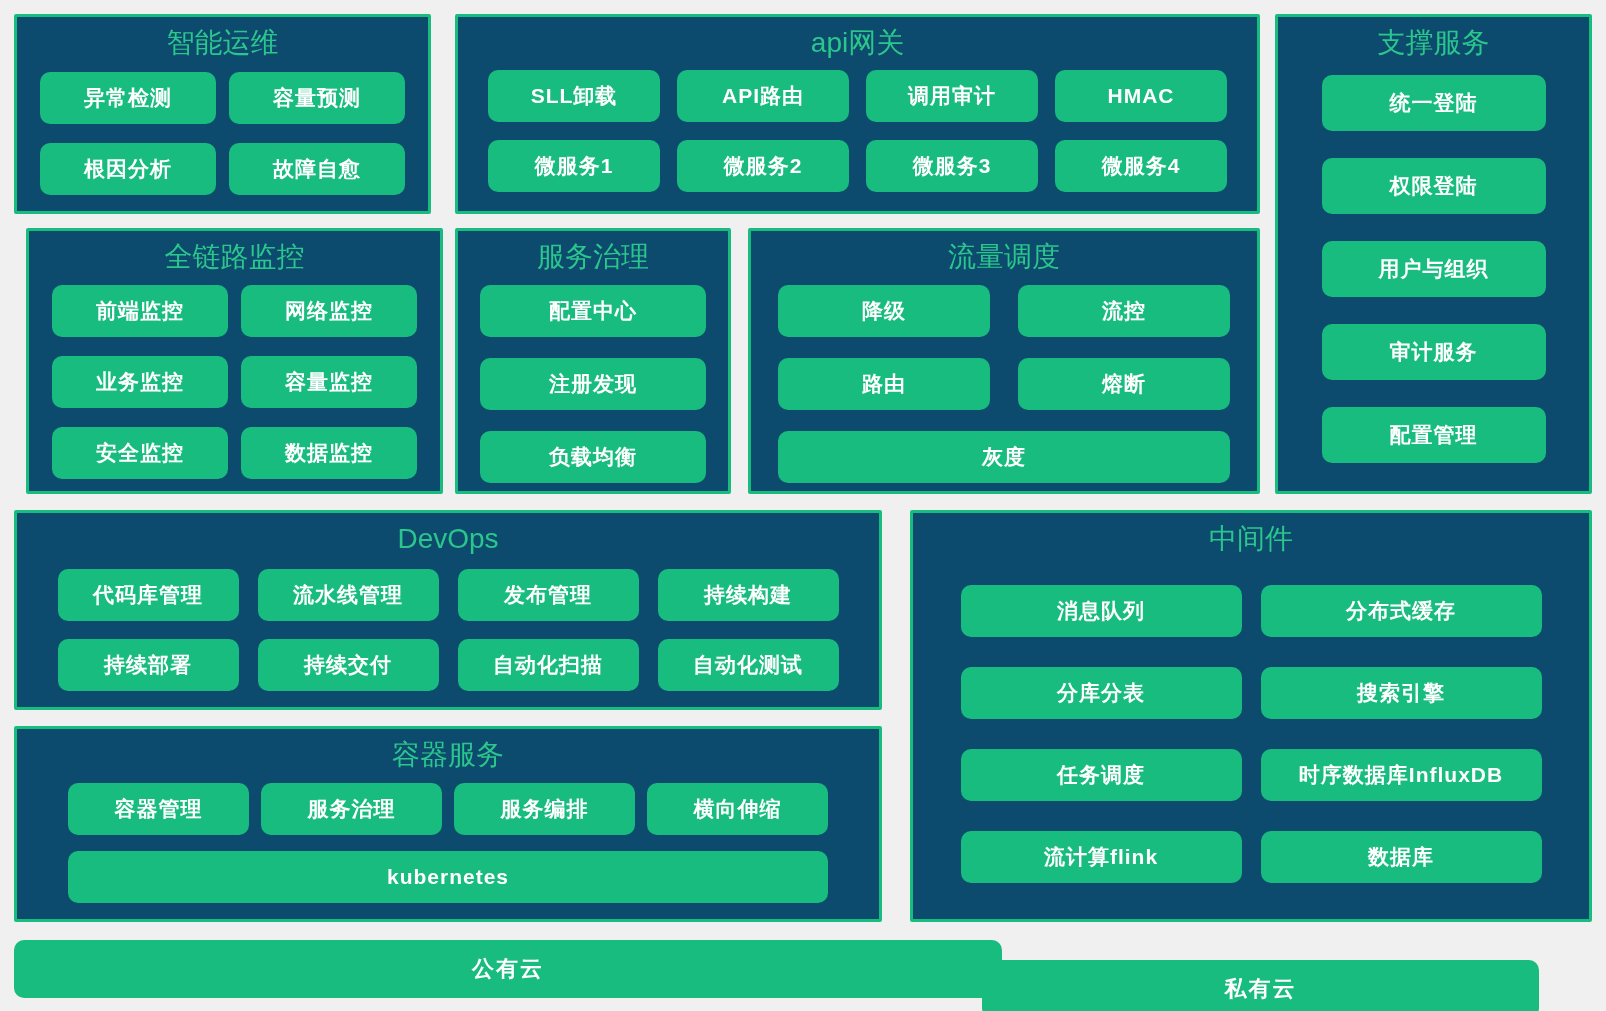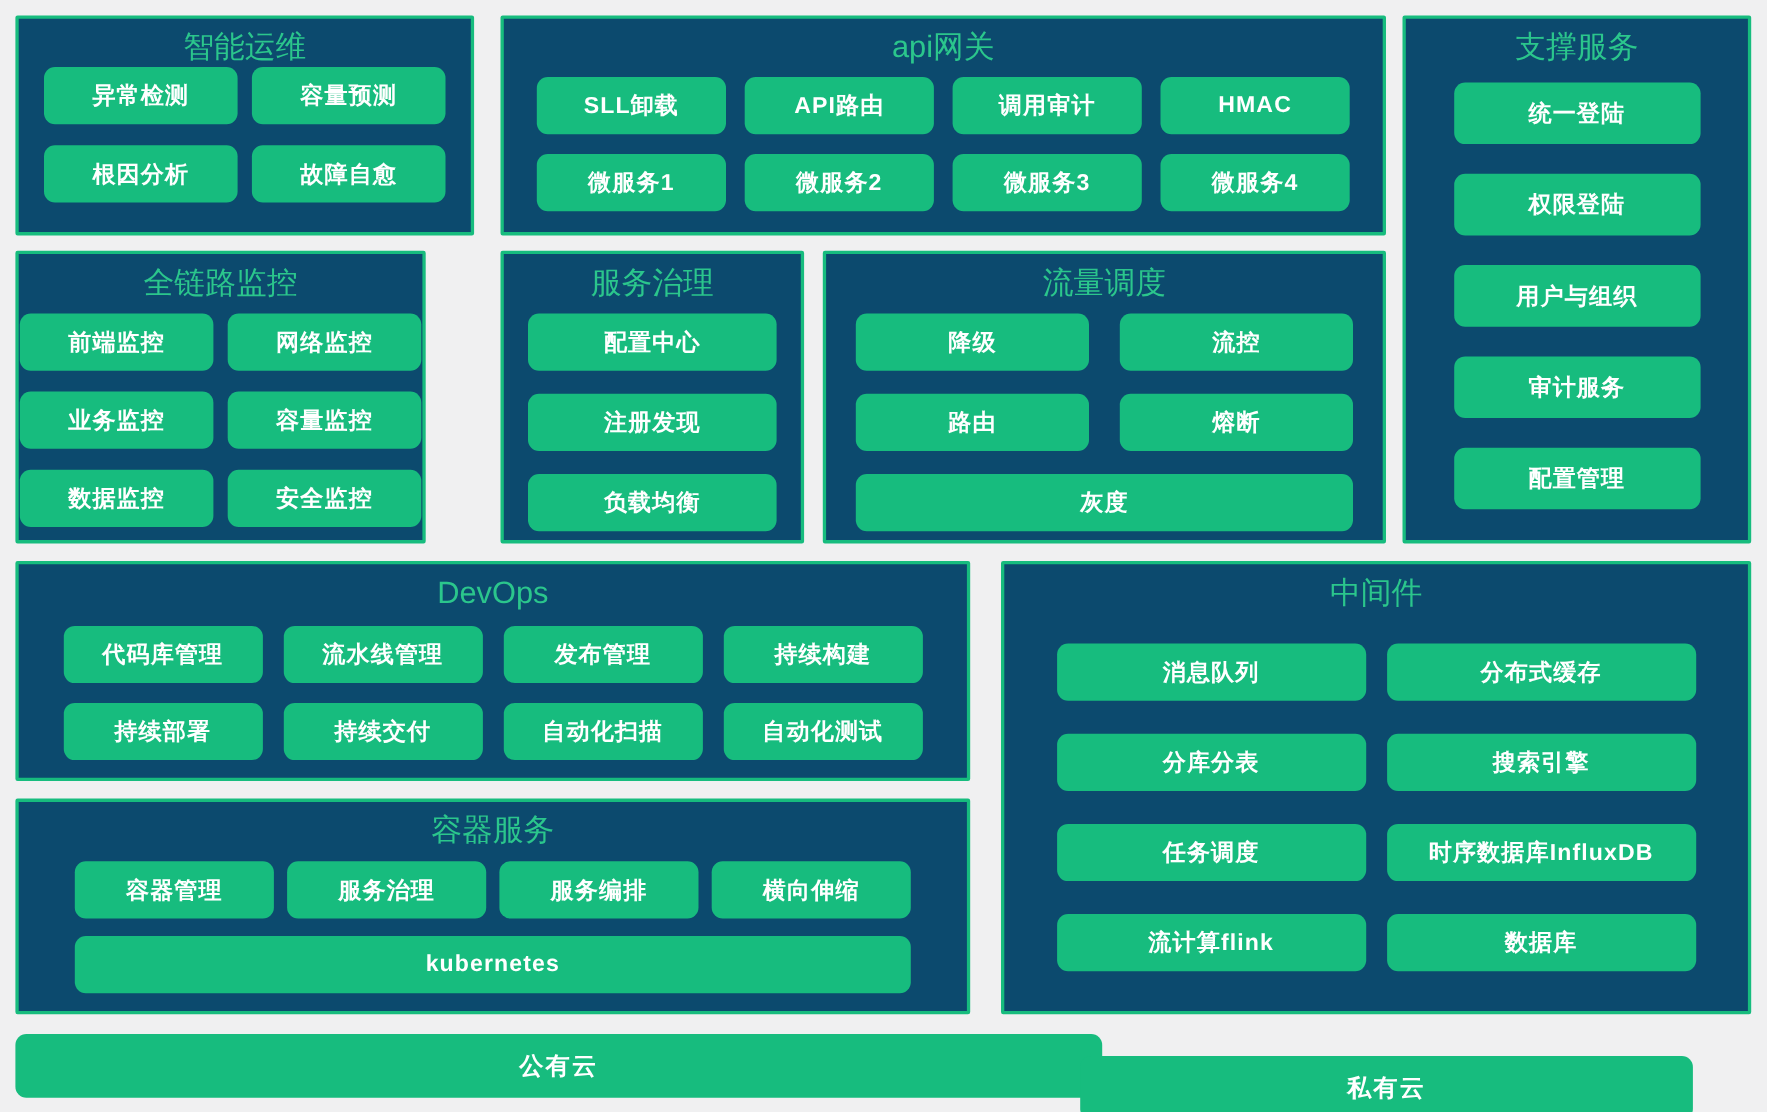--- a/index.html
+++ b/index.html
@@ -43,30 +43,30 @@
     display: flex;
     align-items: center;
     justify-content: center;
     border-radius: 10px;
     height: 52px;
     box-sizing: border-box;
     text-align: center;
   }
   
   #p-iops       { left: 14px;   top: 14px;  width: 417px; height: 200px; }
-  #p-iops .grid       { grid-template-columns: repeat(2, 176px); gap: 19px 13px; }
+  #p-iops .grid       { grid-template-columns: repeat(2, 176px); gap: 19px 13px; margin-top: 11px; }
 
   #p-api        { left: 455px;  top: 14px;  width: 805px; height: 200px; }
   #p-api .grid        { grid-template-columns: repeat(4, 172px); gap: 18px 17px; margin-top: 9px; }
 
   #p-support    { left: 1275px; top: 14px;  width: 317px; height: 480px; }
   #p-support .grid    { grid-template-columns: 224px; gap: 27px; margin-top: 14px; }
   #p-support .btn     { height: 56px; text-align: right; }
 
-  #p-monitor    { left: 14px;   top: 228px; width: 373px; height: 266px; }
+  #p-monitor    { left: 26px;   top: 228px; width: 417px; height: 266px; }
   #p-monitor .grid    { grid-template-columns: repeat(2, 176px); gap: 19px 13px; margin-top: 10px; }
 
   #p-gov        { left: 455px;  top: 228px; width: 276px; height: 266px; }
   #p-gov .grid        { grid-template-columns: 226px; gap: 21px; margin-top: 10px; }
 
   #p-traffic    { left: 748px;  top: 228px; width: 512px; height: 266px; }
   #p-traffic .grid    { grid-template-columns: repeat(2, 212px); gap: 21px 28px; margin-top: 10px; }
 
   #p-devops     { left: 14px;   top: 510px; width: 868px; height: 200px; }
   #p-devops .grid     { grid-template-columns: repeat(4, 181px); gap: 18px 19px; margin-top: 12px; }
@@ -137,22 +137,22 @@
     </div>
   </section>
 
   <section class="panel" id="p-monitor">
     <h2 class="panel-title">全链路监控</h2>
     <div class="grid">
       <div class="btn">前端监控</div>
       <div class="btn">网络监控</div>
       <div class="btn">业务监控</div>
       <div class="btn">容量监控</div>
+      <div class="btn">安全监控</div>
       <div class="btn">数据监控</div>
-      <div class="btn">安全监控</div>
     </div>
   </section>
 
   <section class="panel" id="p-gov">
     <h2 class="panel-title">服务治理</h2>
     <div class="grid">
       <div class="btn">配置中心</div>
       <div class="btn">注册发现</div>
       <div class="btn">负载均衡</div>
     </div>

